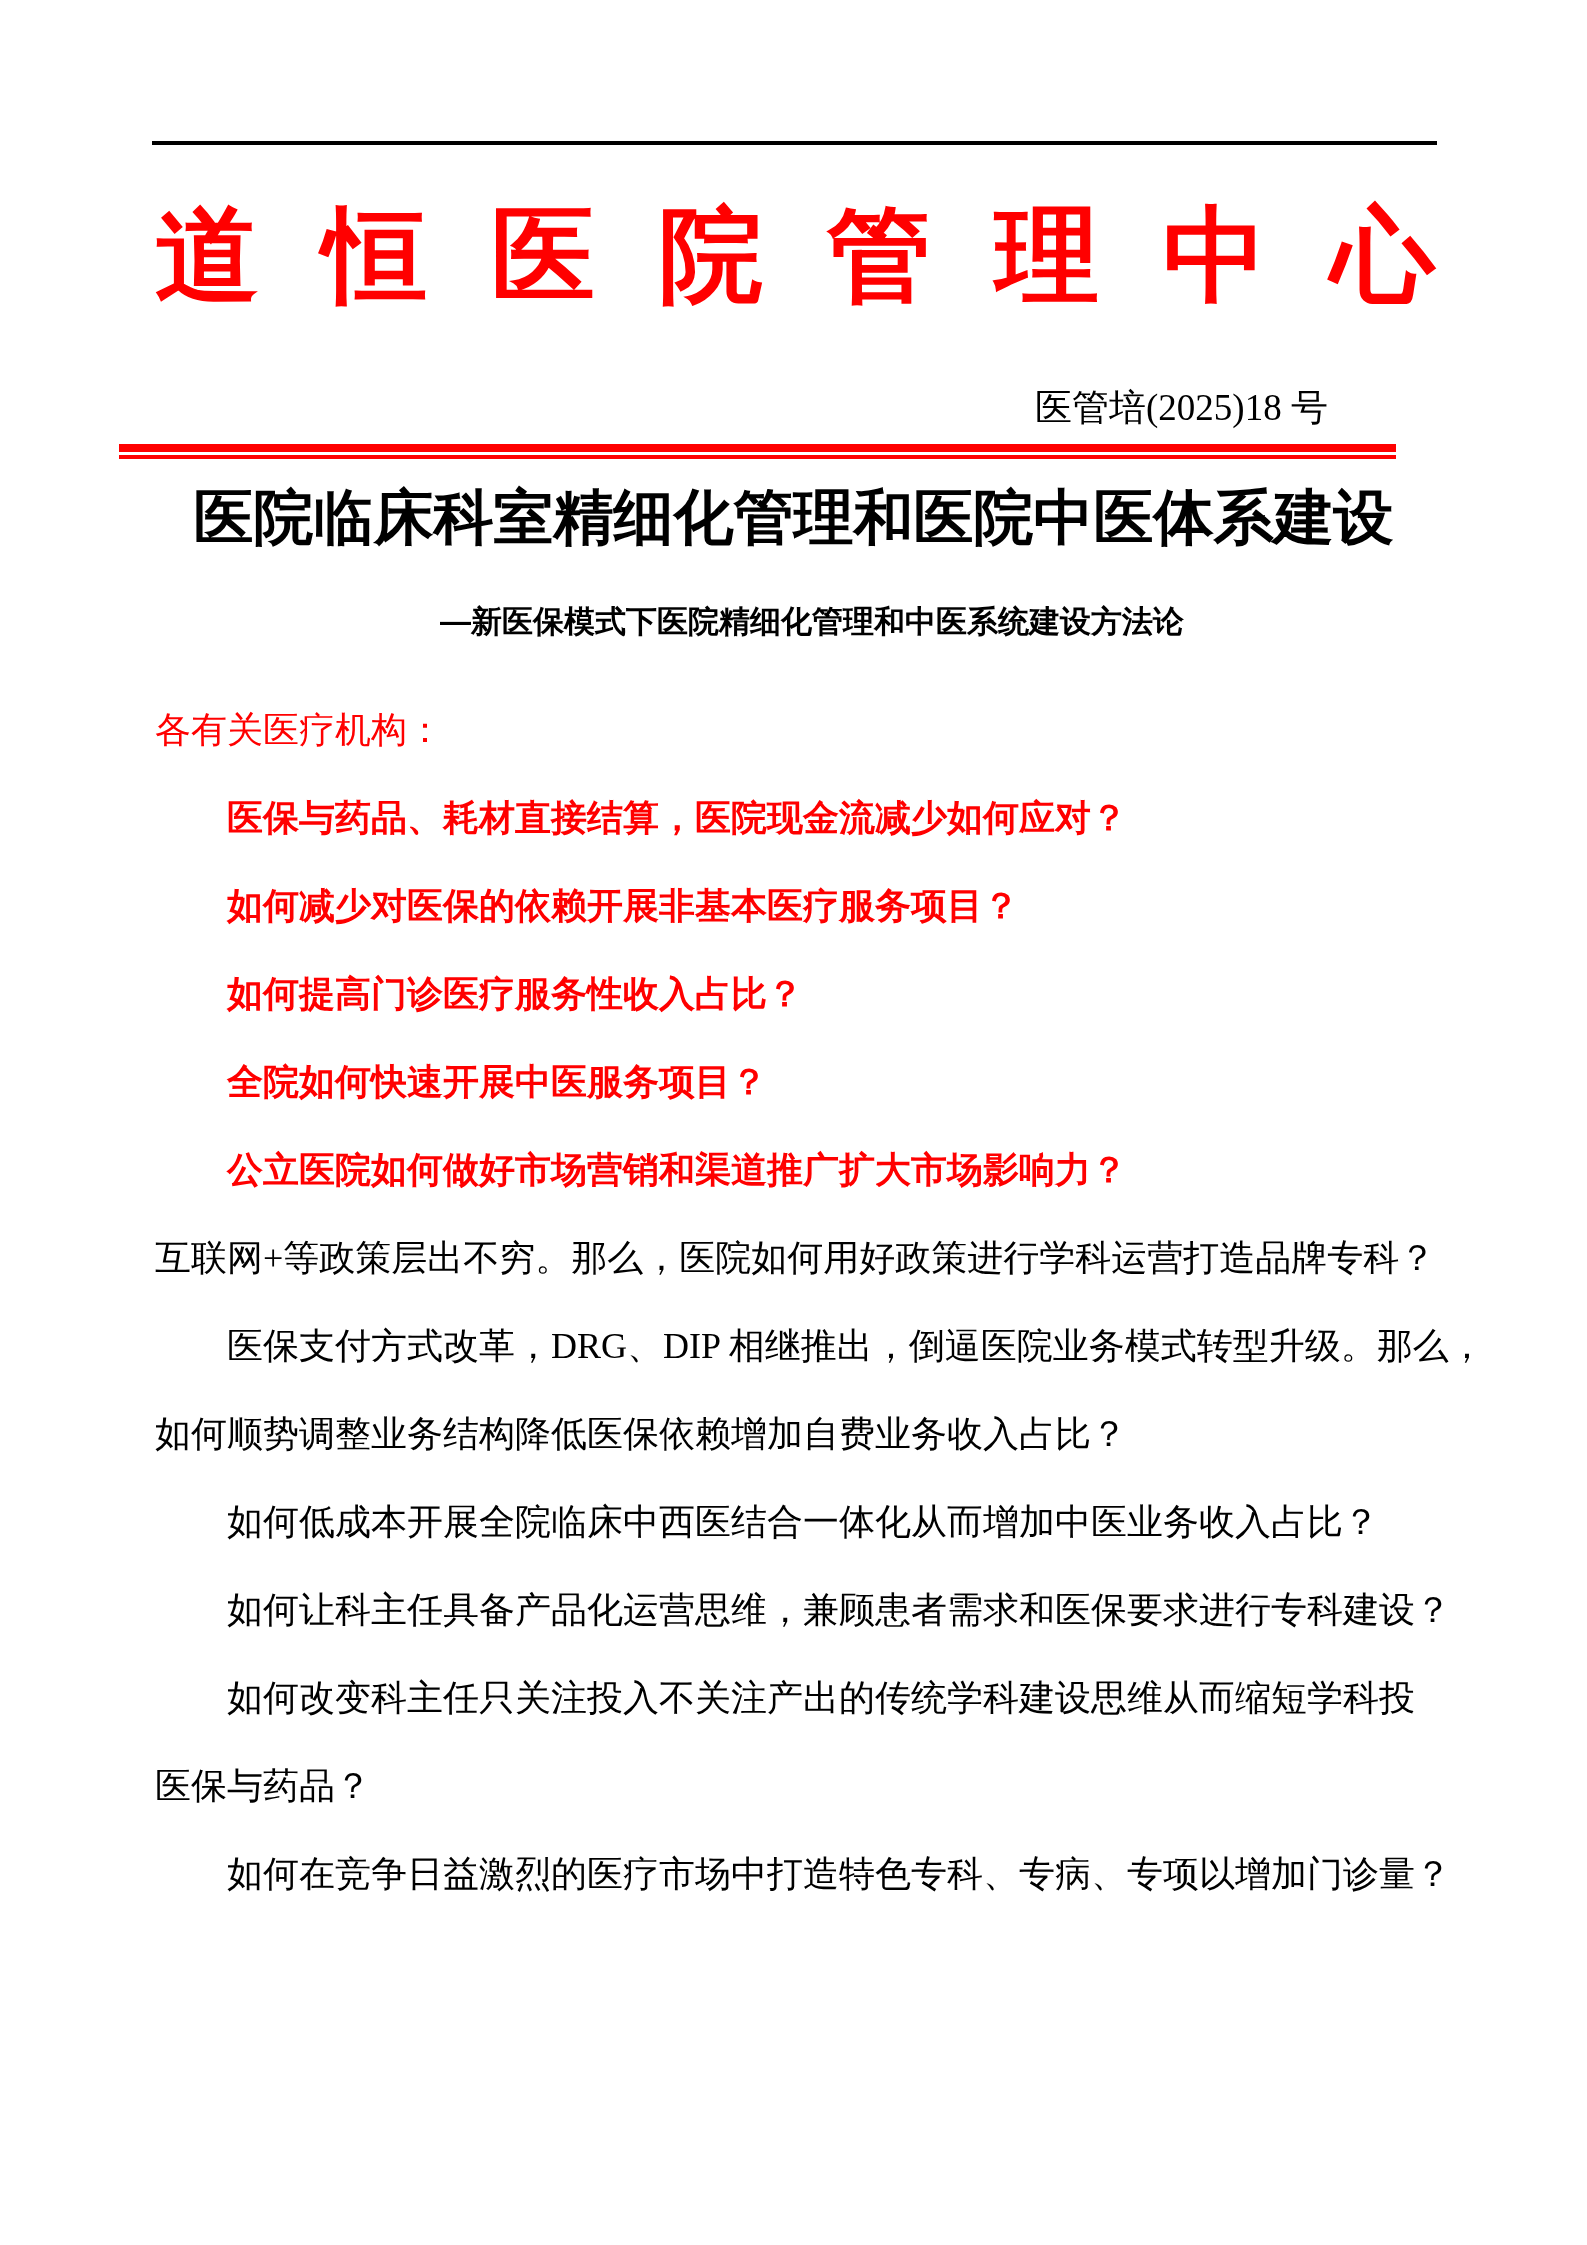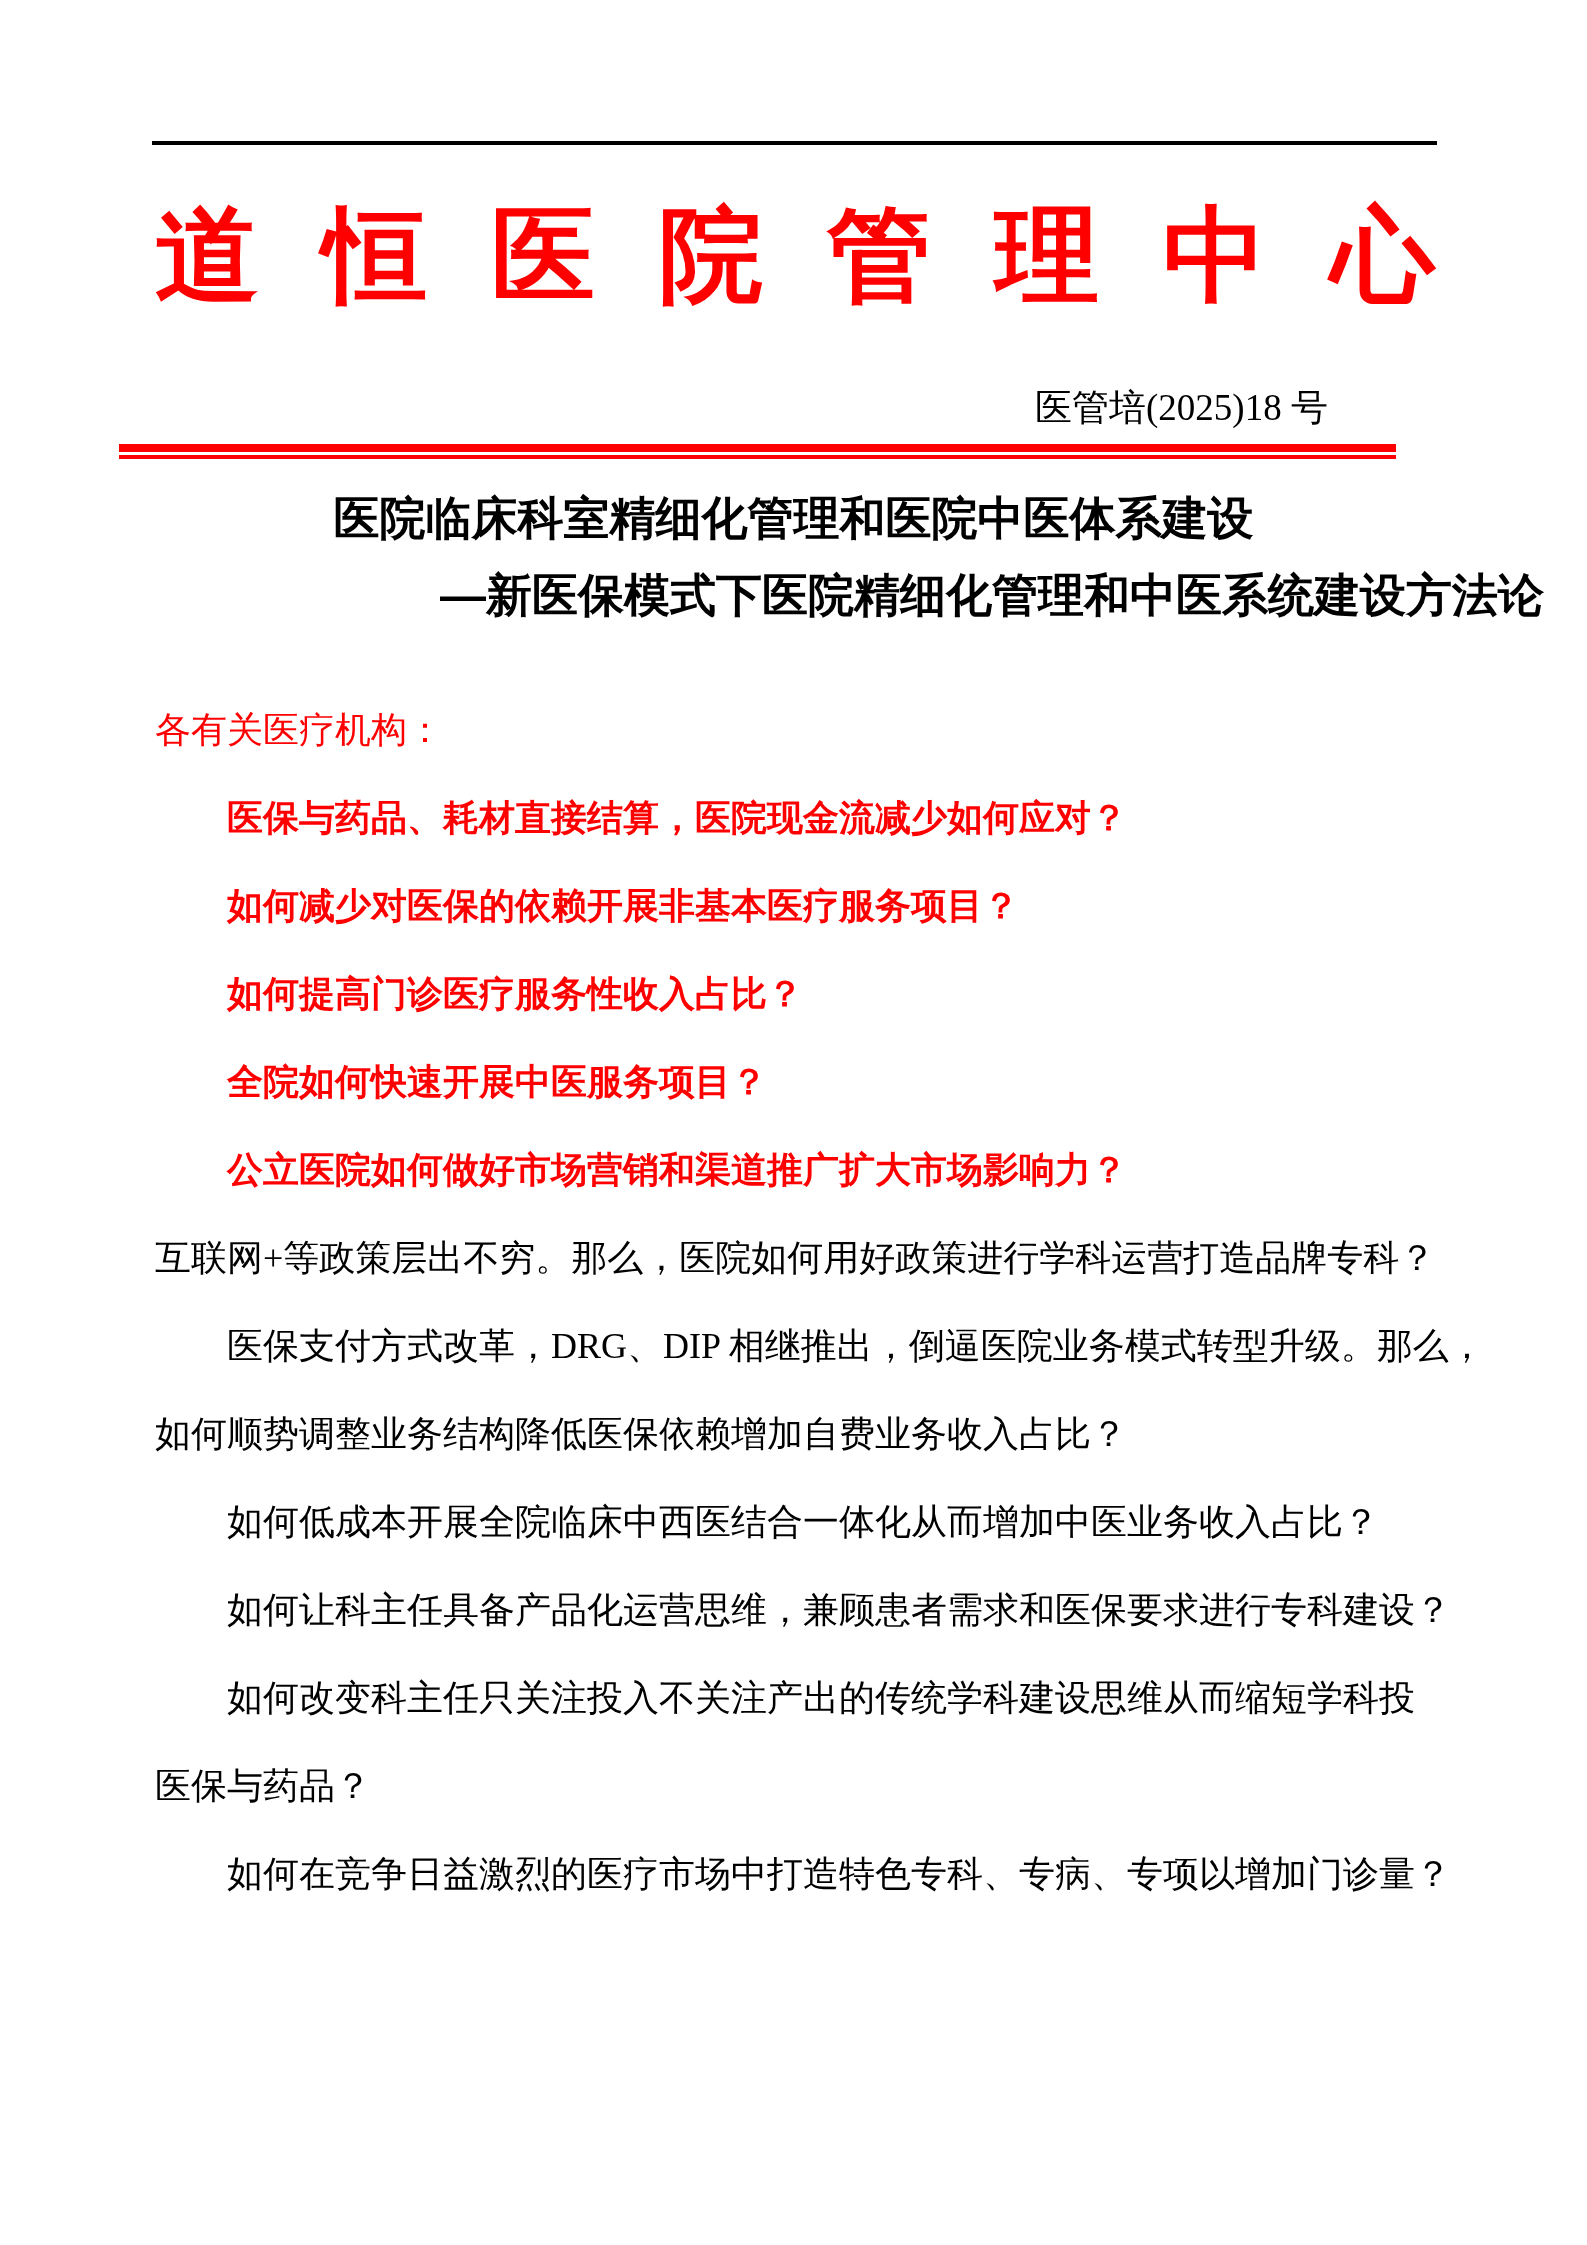--- a/index.html
+++ b/index.html
@@ -26,27 +26,27 @@
     position:absolute;left:1035px;top:385px;font-size:37px;line-height:46px;
     color:var(--text-black);white-space:nowrap;
   }
   .red-rule{position:absolute;left:119px;top:444px;width:1277px;}
   .red-rule .bar-thick{height:8px;background:var(--accent-red);}
   .red-rule .bar-gap{height:3px;background:transparent;}
   .red-rule .bar-thin{height:4px;background:var(--accent-red);}
   .main-title{
     position:absolute;left:0;top:487px;width:1587px;text-align:center;
     font-family:"Liberation Sans","DejaVu Sans",sans-serif;
-    font-weight:bold;font-size:46px;line-height:62px;color:var(--text-black);
+    font-weight:bold;font-size:60px;line-height:62px;color:var(--text-black);
     white-space:nowrap;
   }
   .subtitle{
-    position:absolute;left:440px;top:570px;
+    position:absolute;left:440px;top:597px;
     font-family:"Liberation Sans","DejaVu Sans",sans-serif;
-    font-weight:bold;font-size:46px;line-height:50px;color:var(--text-black);
+    font-weight:bold;font-size:31px;line-height:50px;color:var(--text-black);
     white-space:nowrap;
   }
   .body-text{
     position:absolute;left:155px;top:686px;width:1300px;
   }
   .line{
     height:88px;line-height:88px;font-size:36px;white-space:nowrap;
     font-family:"Liberation Serif","DejaVu Serif",serif;
   }
   .line.indent{padding-left:72px;}

